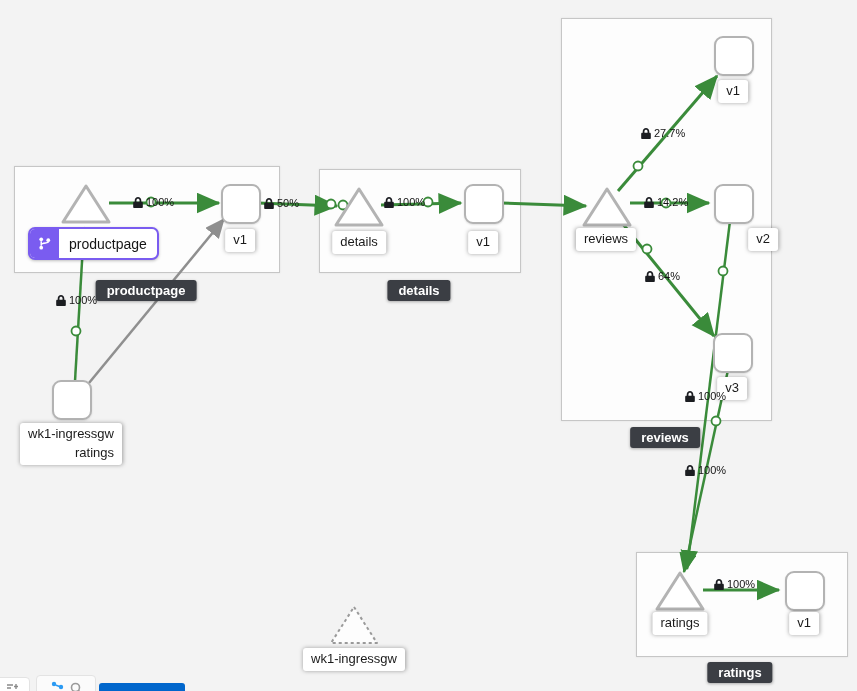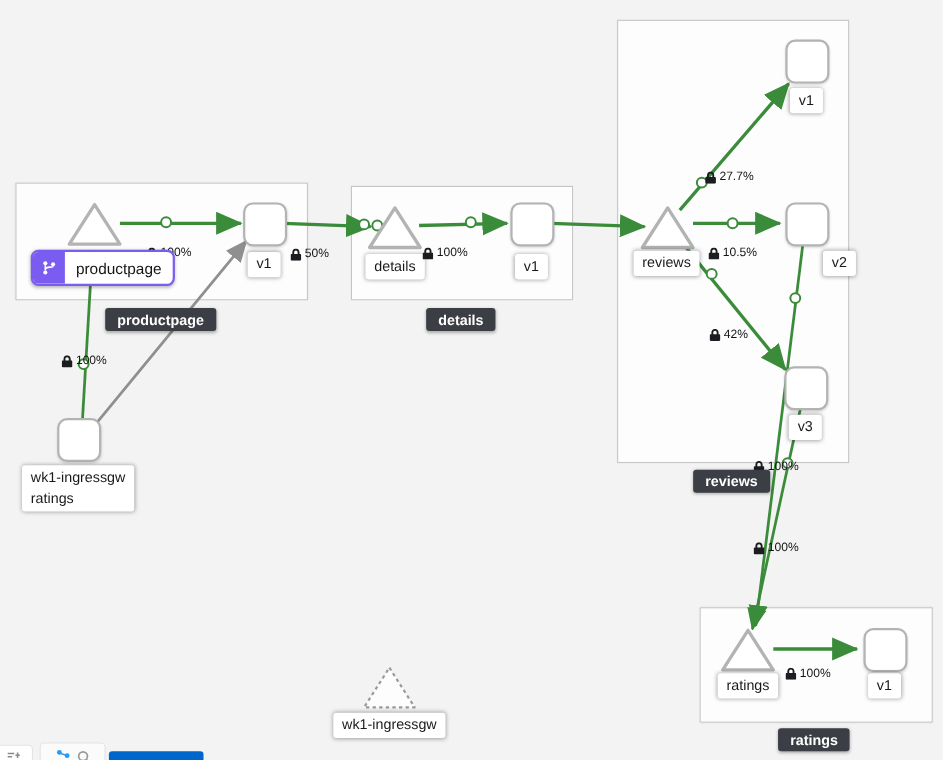--- a/index.html
+++ b/index.html
@@ -12,24 +12,24 @@
   
   svg.edges{position:absolute;left:0;top:0;z-index:2;}
 
   
   .tri{position:absolute;z-index:3;}
   .sq{position:absolute;width:36px;height:36px;background:#fff;border:2px solid #b3b3b3;border-radius:9px;box-shadow:0 1px 2px rgba(0,0,0,.12);z-index:3;}
 
   
   .node-label{position:absolute;transform:translateX(-50%);background:#fff;border-radius:3px;
     box-shadow:0 0 4px rgba(0,0,0,.35);padding:2px 8px;font-size:13px;color:#1a1a1a;
-    white-space:nowrap;z-index:4;text-align:left;line-height:1.45;}
-
-  
-  .edge-label{position:absolute;display:flex;align-items:center;gap:3px;font-size:11px;color:#141414;z-index:5;white-space:nowrap;margin-top:28px;}
+    white-space:nowrap;z-index:4;text-align:right;line-height:1.45;}
+
+  
+  .edge-label{position:absolute;display:flex;align-items:center;gap:3px;font-size:11px;color:#141414;z-index:5;white-space:nowrap;}
   .edge-label svg{flex:0 0 auto;}
 
   
   .group-tooltip{position:absolute;transform:translateX(-50%);background:#3b3e44;color:#fff;
     font-size:13px;font-weight:bold;padding:3px 11px;border-radius:3px;z-index:6;white-space:nowrap;
     box-shadow:0 1px 3px rgba(0,0,0,.3);}
 
   
   .vs-badge{position:absolute;left:28px;top:227px;display:flex;align-items:stretch;height:29px;
     border:2px solid #7a5cf0;border-radius:7px;background:#fff;overflow:hidden;z-index:6;
@@ -167,27 +167,27 @@
   <div class="edge-label" style="left:641px;top:127px">
     <svg width="10" height="11" viewBox="0 0 448 512">
         <path fill="#1b1d21" d="M400 224h-24v-72C376 68 308 0 224 0S72 68 72 152v72H48c-26.5 0-48 21.5-48 48v192c0 26.5 21.5 48 48 48h352c26.5 0 48-21.5 48-48V272c0-26.5-21.5-48-48-48zm-104 0H152v-72c0-39.7 32.3-72 72-72s72 32.3 72 72v72z"></path>
       </svg>
     <span>27.7%</span>
   </div>
   <div class="edge-label" style="left:644px;top:196px">
     <svg width="10" height="11" viewBox="0 0 448 512">
         <path fill="#1b1d21" d="M400 224h-24v-72C376 68 308 0 224 0S72 68 72 152v72H48c-26.5 0-48 21.5-48 48v192c0 26.5 21.5 48 48 48h352c26.5 0 48-21.5 48-48V272c0-26.5-21.5-48-48-48zm-104 0H152v-72c0-39.7 32.3-72 72-72s72 32.3 72 72v72z"></path>
       </svg>
-    <span>10.5%</span>
+    <span>14.2%</span>
   </div>
   <div class="edge-label" style="left:645px;top:270px">
     <svg width="10" height="11" viewBox="0 0 448 512">
         <path fill="#1b1d21" d="M400 224h-24v-72C376 68 308 0 224 0S72 68 72 152v72H48c-26.5 0-48 21.5-48 48v192c0 26.5 21.5 48 48 48h352c26.5 0 48-21.5 48-48V272c0-26.5-21.5-48-48-48zm-104 0H152v-72c0-39.7 32.3-72 72-72s72 32.3 72 72v72z"></path>
       </svg>
-    <span>42%</span>
+    <span>64%</span>
   </div>
   <div class="edge-label" style="left:685px;top:390px">
     <svg width="10" height="11" viewBox="0 0 448 512">
         <path fill="#1b1d21" d="M400 224h-24v-72C376 68 308 0 224 0S72 68 72 152v72H48c-26.5 0-48 21.5-48 48v192c0 26.5 21.5 48 48 48h352c26.5 0 48-21.5 48-48V272c0-26.5-21.5-48-48-48zm-104 0H152v-72c0-39.7 32.3-72 72-72s72 32.3 72 72v72z"></path>
       </svg>
     <span>100%</span>
   </div>
   <div class="edge-label" style="left:685px;top:464px">
     <svg width="10" height="11" viewBox="0 0 448 512">
         <path fill="#1b1d21" d="M400 224h-24v-72C376 68 308 0 224 0S72 68 72 152v72H48c-26.5 0-48 21.5-48 48v192c0 26.5 21.5 48 48 48h352c26.5 0 48-21.5 48-48V272c0-26.5-21.5-48-48-48zm-104 0H152v-72c0-39.7 32.3-72 72-72s72 32.3 72 72v72z"></path>

